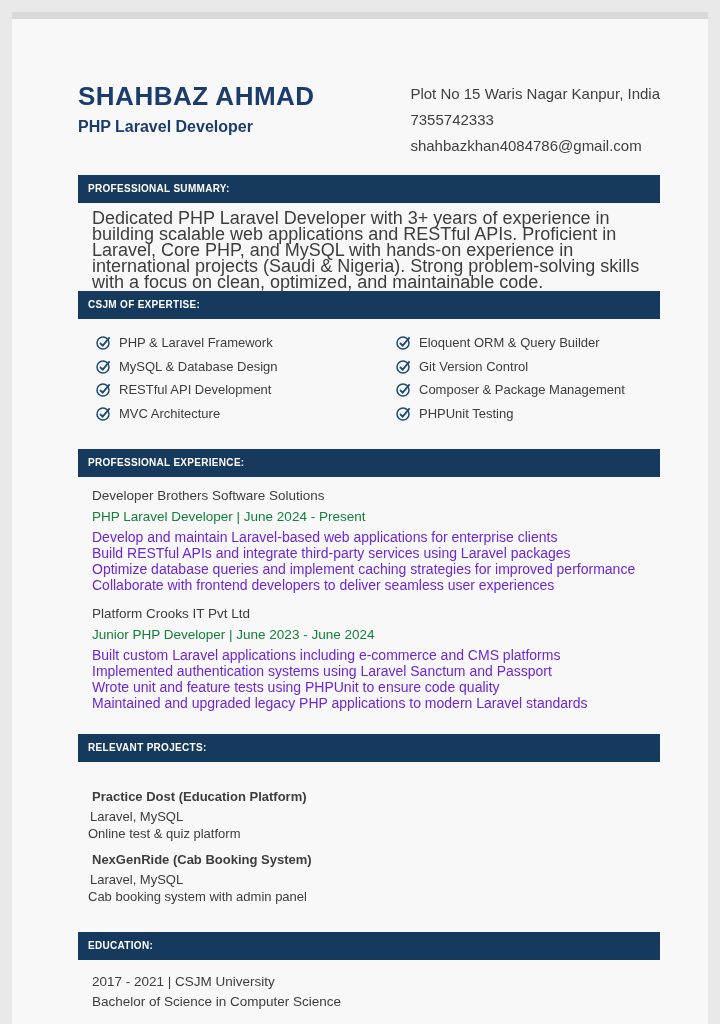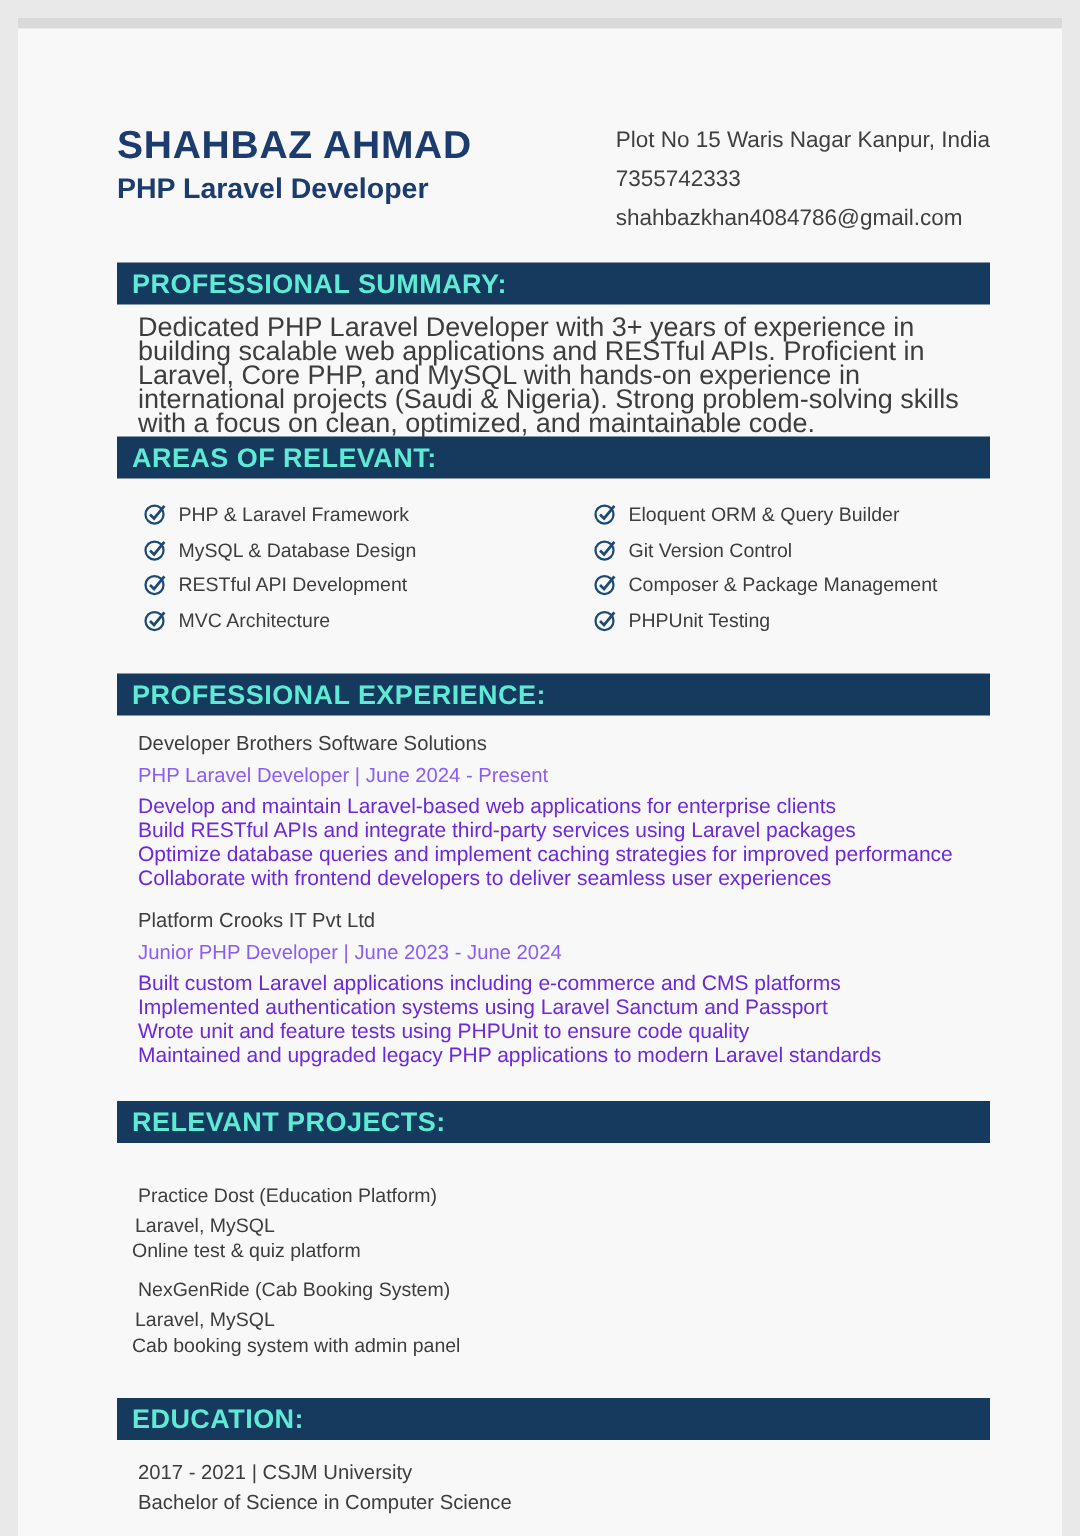--- a/index.html
+++ b/index.html
@@ -4,45 +4,45 @@
 <style>
   html,body{margin:0;padding:0;}
   body{background:#e9e9e9;font-family:"Liberation Sans","DejaVu Sans",sans-serif;}
   .page{position:relative;width:696px;height:1024px;background:#f8f8f8;overflow:hidden;margin:12px;}
   .top-strip{position:absolute;top:0;left:0;width:100%;height:7px;background:#d9d9d9;}
   .bottom-strip{position:absolute;bottom:0;left:0;width:100%;height:3px;background:#d9d9d9;}
   .content{position:absolute;top:7px;left:66px;width:582px;}
   
   .header{display:flex;justify-content:space-between;align-items:flex-start;margin-top:62px;}
   .name{font-size:26px;font-weight:bold;color:#1b3c6d;letter-spacing:0.5px;line-height:30px;}
-  .job-title{font-size:19px;font-weight:bold;color:#1b3c6d;margin-top:5px;line-height:22px;}
+  .job-title{font-size:16px;font-weight:bold;color:#1b3c6d;margin-top:5px;line-height:22px;}
   .contact{text-align:left;font-size:15px;color:#3f3f3f;line-height:26px;}
   
-  .banner{background:#16395e;color:#5eead4;font-weight:bold;font-size:18px;
+  .banner{background:#16395e;color:#ffffff;font-weight:bold;font-size:10px;
           padding:5px 10px;letter-spacing:0.3px;line-height:18px;}
   .banner.b1{margin-top:16px;}
   .banner.b2{margin-top:1px;}
   .banner.b3{margin-top:16px;}
   .banner.b4{margin-top:21px;}
   .banner.b5{margin-top:27px;}
   
   .summary-text{margin:7px 6px 0 14px;font-size:18px;line-height:16px;color:#3d3d3d;}
   
   .expertise{display:flex;padding:12px 0 8px 18px;gap:36px;}
   .exp-col{width:284px;}
   .exp-item{display:flex;align-items:center;height:23.5px;font-size:13px;color:#3d3d3d;}
   .check{width:15px;height:15px;margin-right:8px;flex:0 0 auto;overflow:visible;}
   
   .job-company{margin:10px 0 0 14px;font-size:13.5px;color:#3d3d3d;line-height:17px;}
-  .job-role{margin:4px 0 0 14px;font-size:13.5px;color:#8b5cf6;line-height:17px;}
+  .job-role{margin:4px 0 0 14px;font-size:13.5px;color:#15803d;line-height:17px;}
   .job-points{margin:4px 0 0 14px;font-size:14px;color:#6d28d9;line-height:16px;}
   .job+.job{margin-top:12px;}
   .jobs{padding-bottom:2px;}
   
-  .project-name{margin:9px 0 0 14px;font-size:13px;color:#3d3d3d;line-height:17px;}
+  .project-name{margin:9px 0 0 14px;font-size:13px;color:#3d3d3d;line-height:17px;font-weight:bold;}
   .project:first-child .project-name{margin-top:26px;}
   .project-tech{margin:3px 0 0 12px;font-size:13px;color:#3d3d3d;line-height:17px;}
   .project-desc{margin:0 0 0 10px;font-size:13px;color:#3d3d3d;line-height:17px;}
   
   .edu{margin:12px 0 0 14px;font-size:13.5px;color:#3d3d3d;line-height:20px;}
 </style>
 </head>
 <body>
 
 <div class="page">
@@ -58,21 +58,21 @@
       <div class="contact">
         <div>Plot No 15 Waris Nagar Kanpur, India</div>
         <div>7355742333</div>
         <div>shahbazkhan4084786@gmail.com</div>
       </div>
     </div>
 
     <div class="banner b1">PROFESSIONAL SUMMARY:</div>
     <div class="summary-text">Dedicated PHP Laravel Developer with 3+ years of experience in building scalable web applications and RESTful APIs. Proficient in Laravel, Core PHP, and MySQL with hands-on experience in international projects (Saudi &amp; Nigeria). Strong problem-solving skills with a focus on clean, optimized, and maintainable code.</div>
 
-    <div class="banner b2">AREAS OF RELEVANT:</div>
+    <div class="banner b2">CSJM OF EXPERTISE:</div>
     <div class="expertise">
       <div class="exp-col">
         <div class="exp-item">
           <svg class="check" viewBox="0 0 15 15">
               <circle cx="7" cy="8" r="6" fill="none" stroke="#1c4a73" stroke-width="1.5"></circle>
               <path d="M4 8 L6.7 10.6 L13.6 2.3" fill="none" stroke="#1c4a73" stroke-width="1.8"></path>
             </svg>
           <span>PHP &amp; Laravel Framework</span>
         </div>
         <div class="exp-item">

